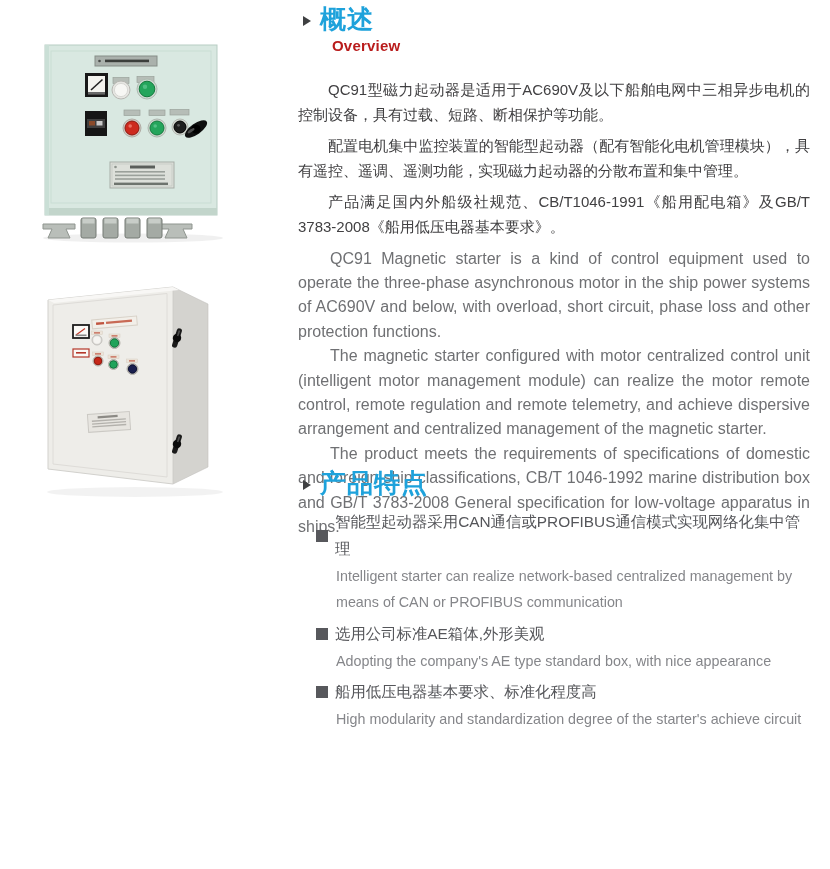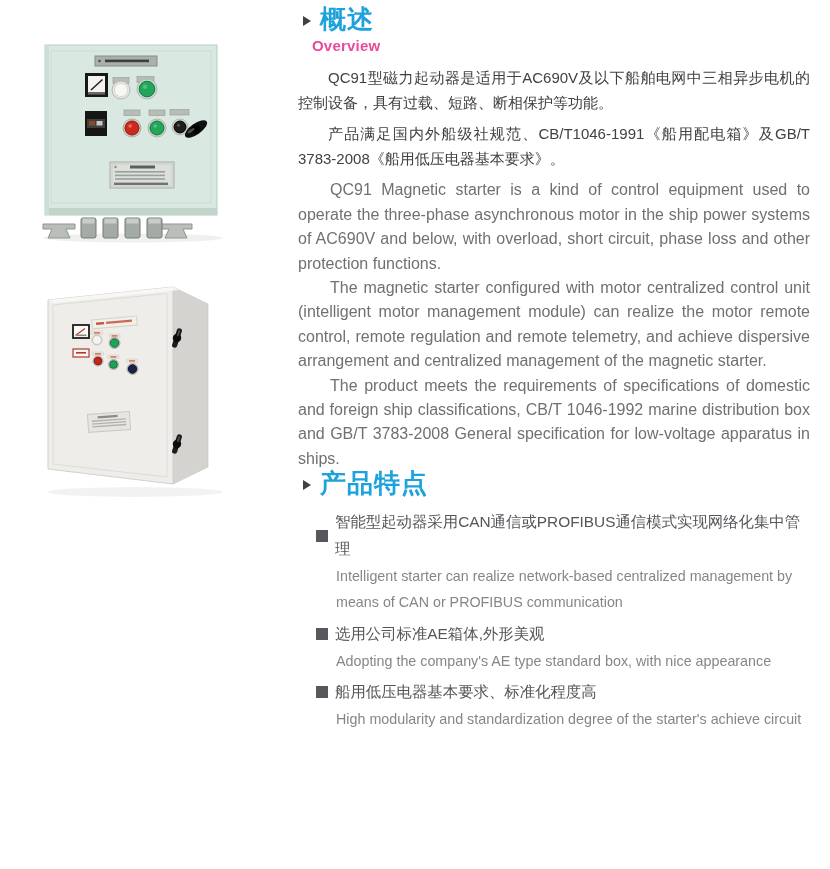--- a/index.html
+++ b/index.html
@@ -27,25 +27,25 @@
     width:0; height:0; margin:4px 9px 0 5px;
     border-left:8px solid #3f4042;
     border-top:5.5px solid transparent;
     border-bottom:5.5px solid transparent;
   }
   .sec-title {
     font-size:26px; line-height:30px; font-weight:600;
     color:#1ea2db; letter-spacing:1px;
   }
   .sec-sub {
-    margin:3px 0 0 14px; font-size:15px; font-weight:600;
-    color:#ec4899; letter-spacing:.2px;
-  }
-
-  .body-cn { margin-top:12px; }
+    margin:3px 0 0 34px; font-size:15px; font-weight:600;
+    color:#b91c1c; letter-spacing:.2px;
+  }
+
+  .body-cn { margin-top:24px; }
   .body-cn p {
     font-size:15px; line-height:24.6px; color:#414042;
     text-align:justify; text-indent:2em; margin-bottom:7px;
   }
   .body-en { margin-top:3px; }
   .body-en p {
     font-size:16px; line-height:24.4px; color:#6f7073;
     text-align:justify; text-indent:2em;
   }
 
@@ -256,20 +256,21 @@
 
   <section class="section section-overview">
     <div class="sec-head">
       <span class="tri"></span>
       <h2 class="sec-title">概述</h2>
     </div>
     <div class="sec-sub">Overview</div>
 
     <div class="body-cn">
       <p>QC91型磁力起动器是适用于AC690V及以下船舶电网中三相异步电机的控制设备，具有过载、短路、断相保护等功能。</p>
+      <p>配置电机集中监控装置的智能型起动器（配有智能化电机管理模块），具有遥控、遥调、遥测功能，实现磁力起动器的分散布置和集中管理。</p>
       <p>产品满足国内外船级社规范、CB/T1046-1991《船用配电箱》及GB/T 3783-2008《船用低压电器基本要求》。</p>
     </div>
     <div class="body-en">
       <p>QC91 Magnetic starter is a kind of control equipment used to operate the three-phase asynchronous motor in the ship power systems of AC690V and below, with overload, short circuit, phase loss and other protection functions.</p>
       <p>The magnetic starter configured with motor centralized control unit (intelligent motor management module) can realize the motor remote control, remote regulation and remote telemetry, and achieve dispersive arrangement and centralized management of the magnetic starter.</p>
       <p>The product meets the requirements of specifications of domestic and foreign ship classifications, CB/T 1046-1992 marine distribution box and GB/T 3783-2008 General specification for low-voltage apparatus in ships.</p>
     </div>
   </section>
 
   <section class="section section-features">

